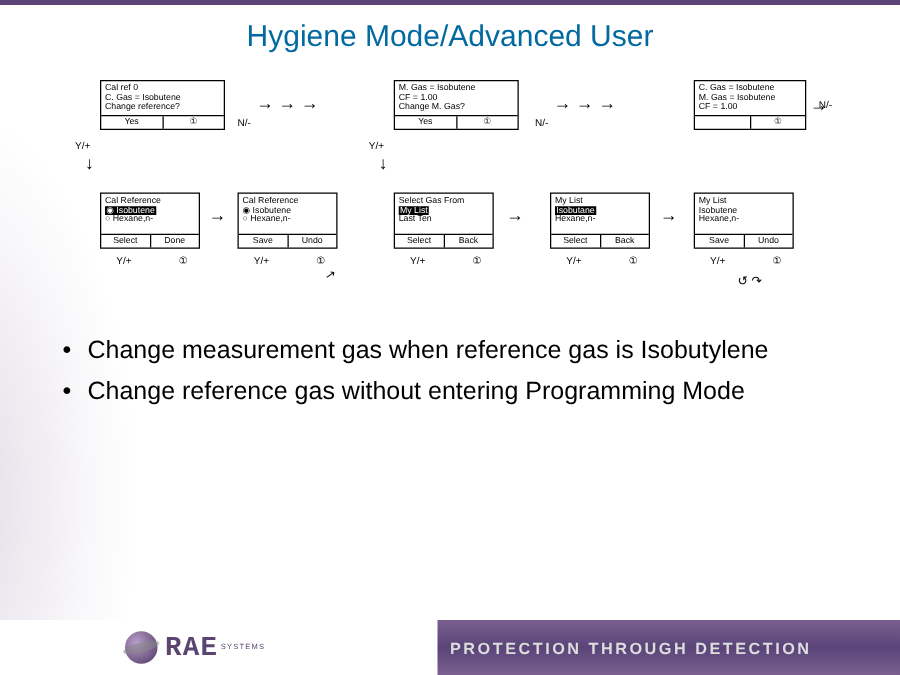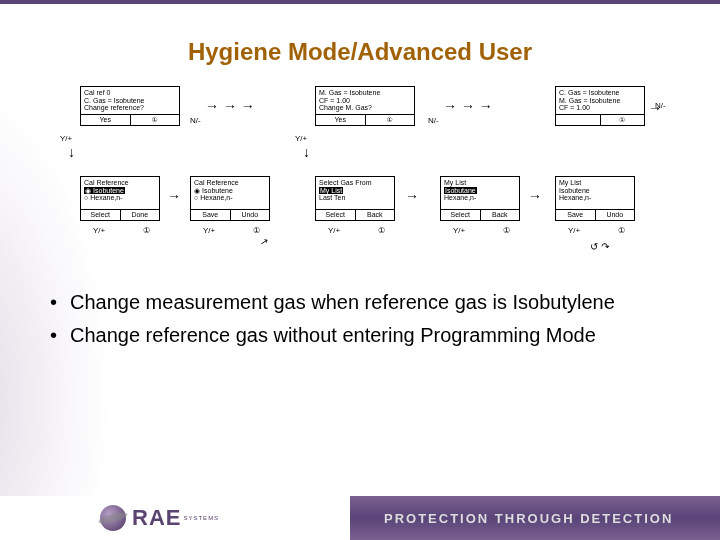--- a/index.html
+++ b/index.html
@@ -1,18 +1,18 @@
 <!DOCTYPE html>
 <html><head>
 <meta charset="utf-8">
 <style>
   * { box-sizing: border-box; margin: 0; padding: 0; }
   body { width: 720px; height: 540px; font-family: Verdana, Arial, sans-serif; background: #fff; position: relative; overflow: hidden; }
   .slide { width: 100%; height: 100%; position: relative; }
-  .title { font-size: 24px; color: #a16207; text-align: center; padding-top: 38px; font-weight: bold; }
+  .title { font-size: 24px; color: #0369a1; text-align: center; padding-top: 16px; font-weight: normal; }
   .diagram { position: relative; margin: 20px auto 0; width: 620px; height: 180px; }
   
   .screen { position: absolute; border: 1px solid #000; background: #fff; font-size: 7px; line-height: 1.1; display: flex; flex-direction: column; }
   .screen-body { flex: 1; padding: 2px 3px; }
   .screen-footer { display: flex; border-top: 1px solid #000; }
   .screen-footer span { flex: 1; text-align: center; padding: 1px 0; border-right: 1px solid #000; }
   .screen-footer span:last-child { border-right: none; }
   .hl { background: #000; color: #fff; padding: 0 1px; display: inline-block; }
   .radio::before { content: "○ "; }
   .radio.sel::before { content: "◉ "; }
@@ -21,23 +21,23 @@
   .arrow { position: absolute; font-size: 14px; color: #000; }
   
   .bullets { margin: 25px 50px 0; }
   .bullets li { font-size: 20px; color: #000; margin-bottom: 10px; list-style: none; position: relative; padding-left: 20px; }
   .bullets li::before { content: "•"; position: absolute; left: 0; }
   
   .footer { position: absolute; bottom: 0; left: 0; right: 0; height: 44px; display: flex; }
   .logo-area { width: 350px; background: #fff; display: flex; align-items: center; padding-left: 100px; }
   .logo-mark { width: 26px; height: 26px; border-radius: 50%; background: radial-gradient(circle at 35% 35%, #b89ec8, #4a3560); margin-right: 6px; position: relative; }
   .logo-mark::after { content: ""; position: absolute; width: 30px; height: 8px; background: #888; border-radius: 50%; top: 9px; left: -2px; transform: rotate(-15deg); opacity: 0.5; }
-  .logo-text { font-family: Liberation Sans, sans-serif; font-size: 22px; font-weight: bold; color: #5a4570; letter-spacing: 1px; }
+  .logo-text { font-family: Liberation Mono, monospace; font-size: 22px; font-weight: bold; color: #5a4570; letter-spacing: 1px; }
   .logo-sub { font-size: 6px; color: #5a4570; letter-spacing: 1px; margin-left: 2px; vertical-align: middle; }
-  .tagline { flex: 1; background: linear-gradient(#7a6090, #5a4478, #7a6090); color: #ddd; font-size: 13px; letter-spacing: 2px; display: flex; align-items: center; padding-left: 34px; font-weight: bold; }
+  .tagline { flex: 1; background: linear-gradient(#7a6090, #5a4478, #7a6090); color: #ddd; font-size: 13px; letter-spacing: 2px; display: flex; align-items: center; padding-left: 10px; font-weight: bold; }
   
   .bg-accent { position: absolute; left: 0; bottom: 0; width: 120px; height: 540px; background: radial-gradient(ellipse 200px 400px at -50px 400px, rgba(122,96,144,0.25), rgba(122,96,144,0.05) 60%, transparent 80%); pointer-events: none; }
   .topbar { position: absolute; top: 0; left: 0; right: 0; height: 4px; background: #5a4478; }
 </style>
 </head>
 <body>
 
 <div class="slide">
   <div class="topbar"></div>
   <div class="bg-accent"></div>

